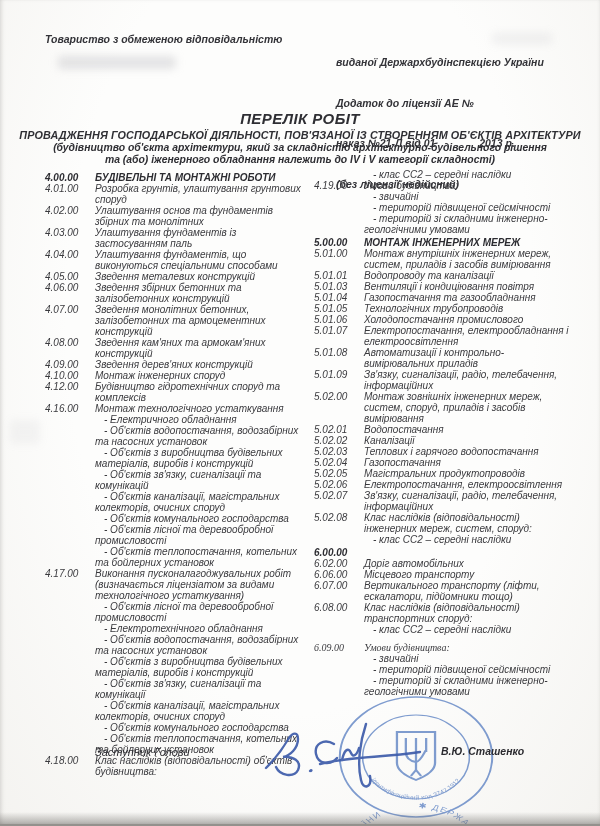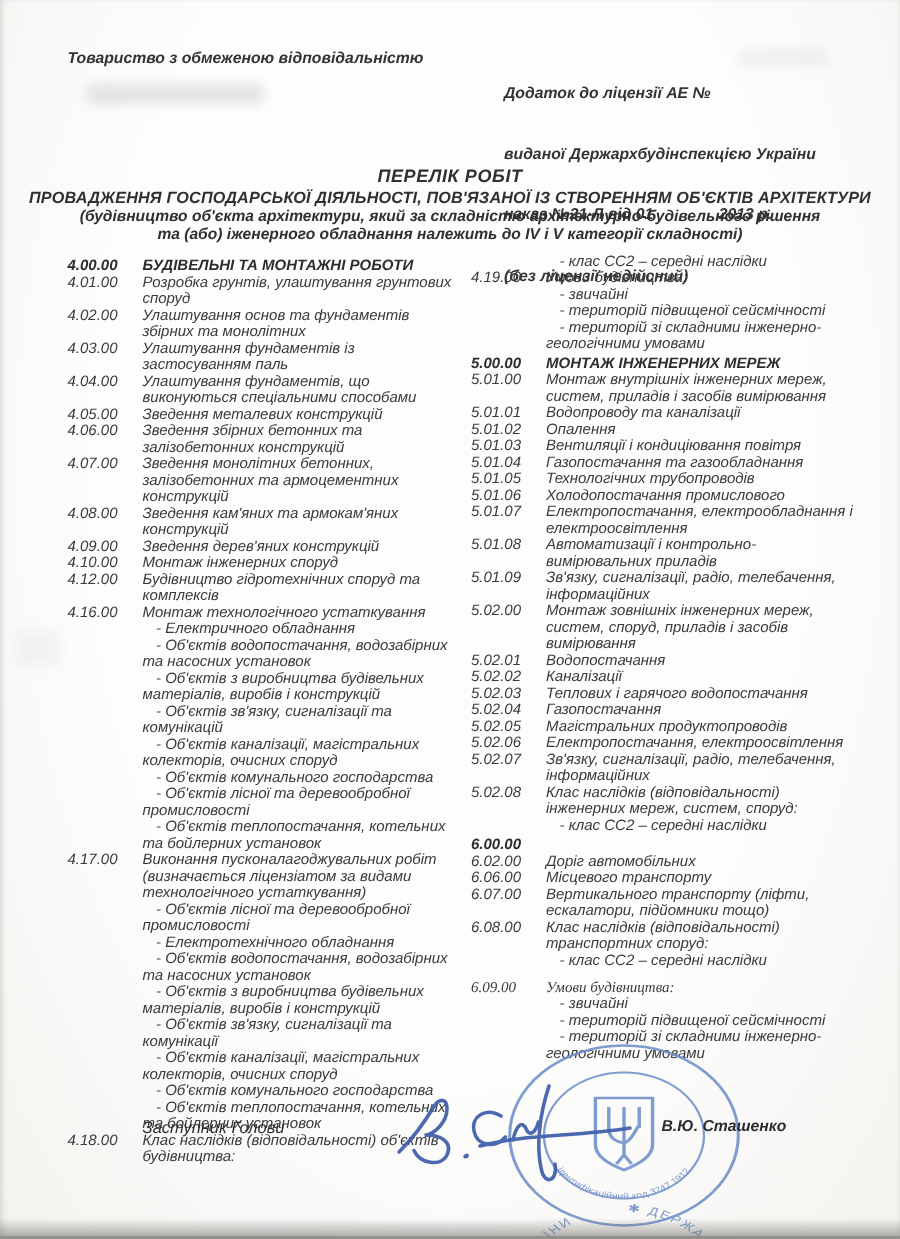--- a/index.html
+++ b/index.html
@@ -10,21 +10,21 @@
     color:#3a3a3e;}
   .edge-bottom{position:absolute;left:0;right:0;bottom:0;height:14px;
     background:linear-gradient(to bottom, rgba(0,0,0,0), rgba(112,110,106,.42) 70%, rgba(90,88,84,.55));}
   .edge-line{position:absolute;left:0;right:0;bottom:0;height:2px;background:#93918d;}
   .smudge{position:absolute;background:rgba(168,170,176,.30);filter:blur(4px);border-radius:4px;}
 
   .org{position:absolute;left:45px;top:33px;font-size:10.5px;font-weight:bold;font-style:italic;color:#333338;}
   .lic{position:absolute;left:336px;top:29px;font-size:10.5px;font-weight:bold;font-style:italic;line-height:13.5px;color:#333338;white-space:pre;}
 
   .title{position:absolute;left:0;top:110px;width:600px;text-align:center;color:#2f2f34;}
-  .title .t1{font-size:12px;font-weight:bold;font-style:italic;letter-spacing:.4px;}
+  .title .t1{font-size:15px;font-weight:bold;font-style:italic;letter-spacing:.4px;}
   .title .t2{font-size:10.8px;font-weight:bold;font-style:italic;margin-top:2px;letter-spacing:.1px;}
   .title .t3,.title .t4{font-size:10.4px;font-weight:bold;font-style:italic;margin-top:1px;}
 
   .cols{position:absolute;left:45px;top:169px;width:527px;display:flex;font-style:italic;}
   .col{font-size:10px;line-height:11px;}
   .col-left{width:262px;margin-top:3px;}
   .col-right{width:258px;margin-left:7px;}
   .row{display:flex;}
   .row .code{flex:none;width:44px;padding-right:6px;color:#3a3a3e;}
   .row .text{flex:1;}
@@ -40,22 +40,22 @@
 </head>
 <body>
 
 <div class="page">
 
   <div class="org">Товариство з обмеженою відповідальністю</div>
   <div class="smudge" style="left:58px;top:56px;width:118px;height:13px;"></div>
   <div class="smudge" style="left:492px;top:33px;width:60px;height:11px;opacity:.5;"></div>
 
   <div class="lic">
+    <div>виданої Держархбудінспекцією України</div>
     <div>Додаток до ліцензії АЕ №</div>
-    <div>виданої Держархбудінспекцією України</div>
     <div>наказ №21-Л від 01               2013 р.</div>
     <div>(без ліцензії недійсний)</div>
   </div>
 
   <div class="title">
     <div class="t1">ПЕРЕЛІК РОБІТ</div>
     <div class="t2">ПРОВАДЖЕННЯ ГОСПОДАРСЬКОЇ ДІЯЛЬНОСТІ, ПОВ'ЯЗАНОЇ ІЗ СТВОРЕННЯМ ОБ'ЄКТІВ АРХІТЕКТУРИ</div>
     <div class="t3">(будівництво об'єкта архітектури, який за складністю архітектурно-будівельного рішення</div>
     <div class="t4">та (або) іженерного обладнання належить до IV і V категорії складності)</div>
   </div>
@@ -212,24 +212,20 @@
       <span class="code">5.00.00</span>
       <span class="text">МОНТАЖ ІНЖЕНЕРНИХ МЕРЕЖ</span>
     </div>
         <div class="row">
       <span class="code">5.01.00</span>
       <span class="text">Монтаж внутрішніх інженерних мереж, систем, приладів і засобів вимірювання</span>
     </div>
         <div class="row">
       <span class="code">5.01.01</span>
       <span class="text">Водопроводу та каналізації</span>
-    </div>
-        <div class="row">
-      <span class="code">5.01.02</span>
-      <span class="text">Опалення</span>
     </div>
         <div class="row">
       <span class="code">5.01.03</span>
       <span class="text">Вентиляції і кондиціювання повітря</span>
     </div>
         <div class="row">
       <span class="code">5.01.04</span>
       <span class="text">Газопостачання та газообладнання</span>
     </div>
         <div class="row">

